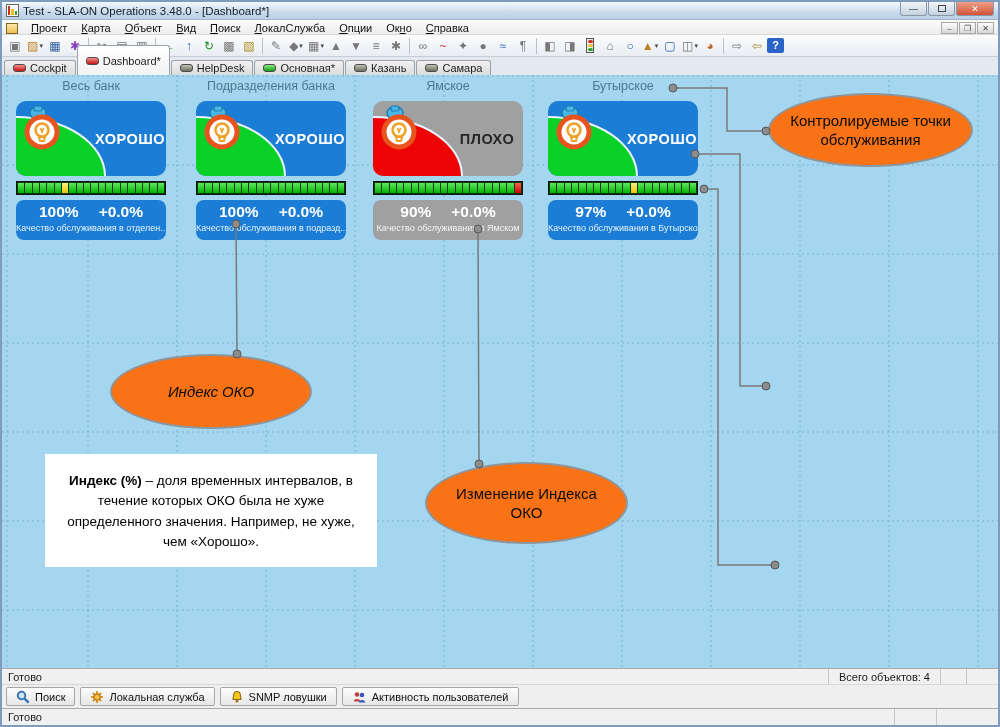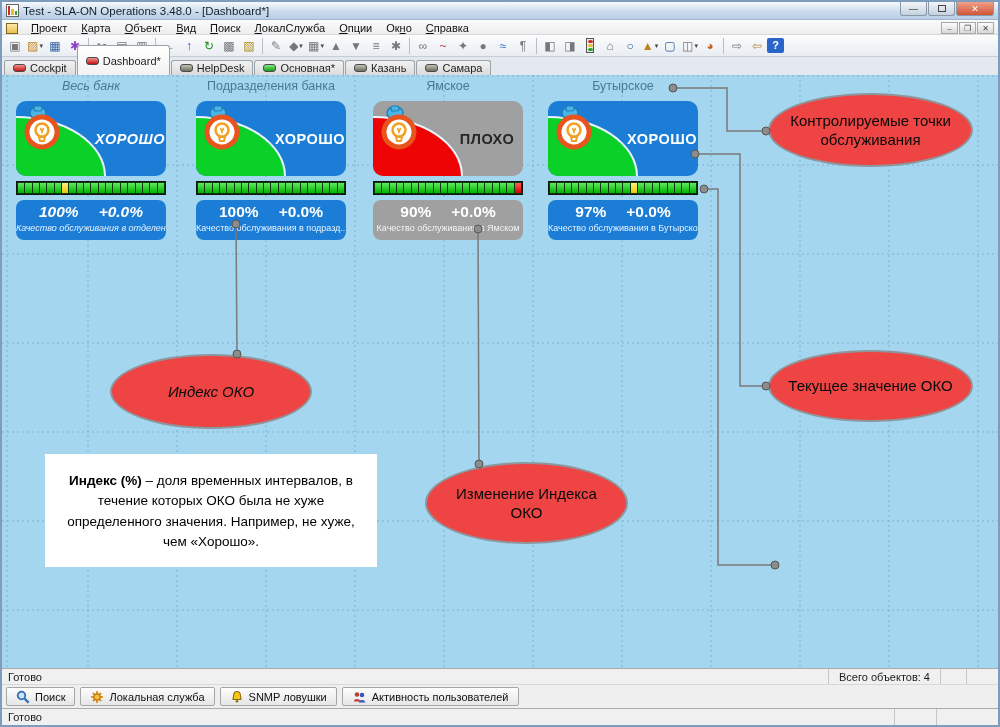--- a/index.html
+++ b/index.html
@@ -54,21 +54,21 @@
   .seg{flex:1}
   .seg.g{background:linear-gradient(#62E862,#00B400)}
   .seg.y{background:linear-gradient(#FFF086,#EEC400)}
   .seg.r{background:linear-gradient(#FF6050,#CE0000)}
   .valuebox{height:40px;margin-top:5px;border-radius:8px;background:#1B7DD6;padding-top:3px}
   .valuebox.bad{background:#A0A0A0}
   .vals{display:flex;justify-content:center;gap:20px;font-size:15.5px;font-weight:bold;color:#FFF}
   .valuebox.bad .vals{color:#FFF}
   .caption{margin-top:2px;text-align:center;font-size:9px;color:#E6F2FF;white-space:nowrap;overflow:hidden}
   .valuebox.bad .caption{color:#F4F4F4}
-  .callout{position:absolute;background:#ef4444;border:2px solid #8E959B;border-radius:50%;display:flex;align-items:center;justify-content:center;text-align:center;font-size:15px;color:#0A0A0A;line-height:1.3;padding:0 16px}
+  .callout{position:absolute;background:#f97316;border:2px solid #8E959B;border-radius:50%;display:flex;align-items:center;justify-content:center;text-align:center;font-size:15px;color:#0A0A0A;line-height:1.3;padding:0 16px}
   .note{position:absolute;background:#FFFFFF;text-align:center;font-size:13.5px;line-height:1.5;color:#000;padding:17px 10px}
   .note b{font-weight:bold}
   
   .status1{height:16px;background:#F0F0F0;border-top:1px solid #ABABAB;display:flex;align-items:center;flex:0 0 16px;font-size:11px}
   .status1 .ready{flex:1;padding-left:6px}
   .spanel{border-left:1px solid #C6C6C6;height:100%;display:flex;align-items:center;justify-content:center;padding:0 10px}
   .taskbar{height:24px;background:#EFEFEF;border-top:1px solid #D8D8D8;display:flex;align-items:center;gap:5px;padding:0 4px;flex:0 0 24px}
   .taskbtn{height:19px;display:flex;align-items:center;gap:5px;padding:0 9px;border:1px solid #A6A6A6;border-radius:2px;background:linear-gradient(#FDFDFD,#E6E6E6);font-size:11px;color:#111;white-space:nowrap}
   .status2{height:17px;background:#F0F0F0;border-top:1px solid #ABABAB;display:flex;align-items:center;flex:0 0 17px;font-size:11px}
   .status2 .ready{flex:1;padding-left:6px}
@@ -285,21 +285,21 @@
         <line x1="0" y1="1" x2="996" y2="1" stroke="#79AECC" stroke-width="1" stroke-dasharray="2 3" opacity="0.9"></line>
         <line x1="0" y1="90" x2="996" y2="90" stroke="#79AECC" stroke-width="1" stroke-dasharray="2 3" opacity="0.9"></line>
         <line x1="0" y1="179" x2="996" y2="179" stroke="#79AECC" stroke-width="1" stroke-dasharray="2 3" opacity="0.9"></line>
         <line x1="0" y1="268" x2="996" y2="268" stroke="#79AECC" stroke-width="1" stroke-dasharray="2 3" opacity="0.9"></line>
         <line x1="0" y1="357" x2="996" y2="357" stroke="#79AECC" stroke-width="1" stroke-dasharray="2 3" opacity="0.9"></line>
         <line x1="0" y1="446" x2="996" y2="446" stroke="#79AECC" stroke-width="1" stroke-dasharray="2 3" opacity="0.9"></line>
         <line x1="0" y1="535" x2="996" y2="535" stroke="#79AECC" stroke-width="1" stroke-dasharray="2 3" opacity="0.9"></line>
         <line x1="0" y1="596" x2="996" y2="596" stroke="#79AECC" stroke-width="1" stroke-dasharray="2 3" opacity="0.9"></line>
       </svg>
     <div id="widgets-host" style="position:absolute;left:0;top:0;width:100%;height:100%;z-index:2">
-        <div class="widget" style="left: 14px; font-style: italic;">
+        <div class="widget" style="left: 14px;">
           <div class="widget-title">Весь банк</div>
           <div class="card good">
             <div class="quarter"></div>
             <div class="lamp"><svg width="42" height="46" viewBox="0 0 42 46">
                 <ellipse cx="17" cy="9" rx="8" ry="6.5" fill="#4AB4E4" stroke="#1F7FB8" stroke-width="1.5"></ellipse>
                 <rect x="13" y="2" width="8" height="5" rx="2" fill="#4AB4E4" stroke="#1F7FB8" stroke-width="1.2"></rect>
                 <circle cx="21" cy="28" r="15" fill="#FFFFFF" stroke="#E8531E" stroke-width="5"></circle>
                 <circle cx="21" cy="26" r="6.5" fill="#FFFDF0" stroke="#F0A028" stroke-width="2.5"></circle>
                 <path d="M18 33 L24 33 L23 37 L19 37 Z" fill="#FFF" stroke="#F0A028" stroke-width="2"></path>
                 <path d="M19.5 24 L21 28 L22.5 24" fill="none" stroke="#F0A028" stroke-width="1.5"></path>
@@ -468,23 +468,20 @@
             <div class="caption">Качество обслуживания в Бутырском</div>
           </div>
         </div>
       </div>
     <div id="callouts-host" style="position:absolute;left:0;top:0;width:100%;height:100%;z-index:3;pointer-events:none">
         <div class="callout" style="left: 766px; top: 18px; width: 205px; height: 74px; pointer-events: auto;">
           <span>Контролируемые точки обслуживания</span>
         </div>
         <div class="callout" style="left: 108px; top: 279px; width: 202px; height: 75px; pointer-events: auto; font-style: italic;">
           <span>Индекс ОКО</span>
-        </div>
-        <div class="callout" style="left: 766px; top: 275px; width: 205px; height: 72px; pointer-events: auto;">
-          <span>Текущее значение ОКО</span>
         </div>
         <div class="callout" style="left: 423px; top: 387px; width: 203px; height: 82px; pointer-events: auto;">
           <span>Изменение Индекса ОКО</span>
         </div>
       </div>
     <div class="note" style="left:43px;top:379px;width:332px;height:113px;z-index:3">
       <b>Индекс (%)</b><span> – доля временных интервалов, в течение которых ОКО была не хуже определенного значения. Например, не хуже, чем «Хорошо».</span>
     </div>
     <svg class="layer" id="conn-layer" width="996" height="597" style="z-index:5">
         <polyline points="234,149 235,279" fill="none" stroke="#7A7A7A" stroke-width="1.5"></polyline>

